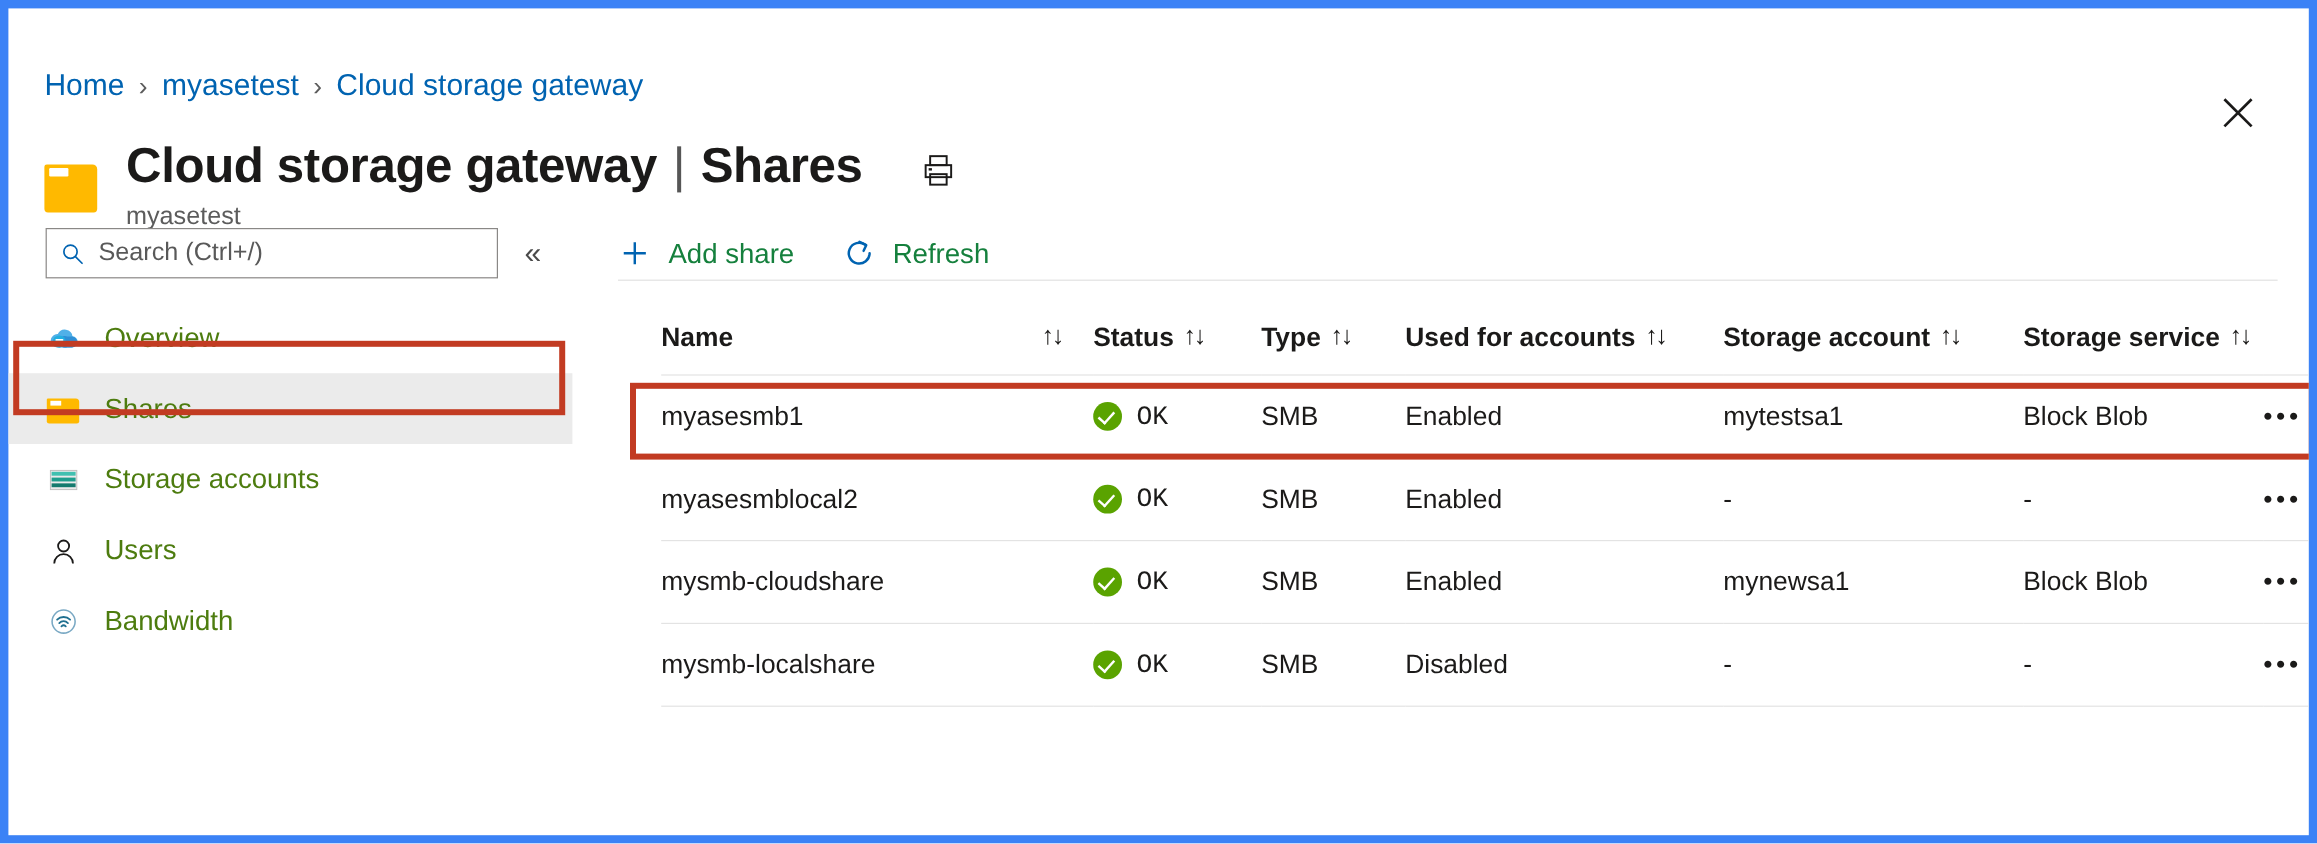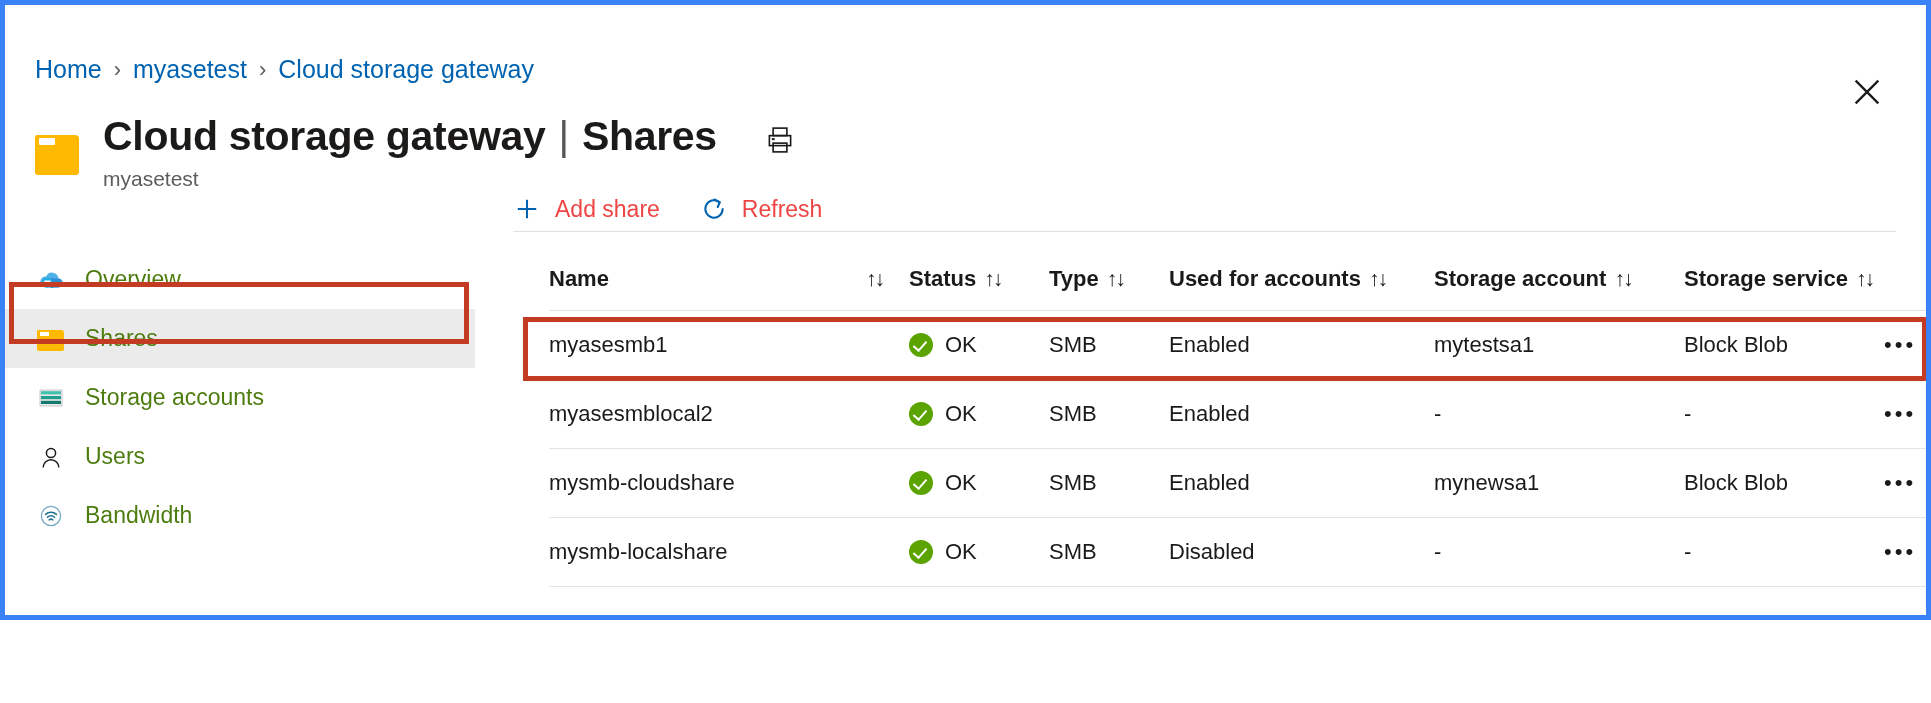--- a/index.html
+++ b/index.html
@@ -8,23 +8,23 @@
     width: 1931px;
     height: 703px;
     background: #ffffff;
     font-family: "Liberation Sans", sans-serif;
     color: #1b1a19;
     overflow: hidden;
   }
   .page {
     position: relative;
     width: 1931px;
-    height: 620px;
+    height: 703px;
     background: #ffffff;
-    border: 5px solid #3b82f6;
+    border: 7px solid #3b82f6;
     overflow: hidden;
   }
 
   
   .breadcrumb {
     position: absolute;
     left: 30px;
     top: 52px;
     display: flex;
     align-items: center;
@@ -219,21 +219,21 @@
     left: 38px; top: 10px;
     display: flex;
     align-items: center;
     height: 48px;
   }
   .tb-btn {
     display: flex;
     align-items: center;
     cursor: pointer;
     margin-right: 40px;
-    color: #ef4444;
+    color: #15803d;
     font-size: 23px;
     white-space: nowrap;
   }
   .tb-ico {
     width: 28px; height: 28px;
     margin-right: 14px;
     flex: none;
     display: flex; align-items: center; justify-content: center;
   }
   .tb-divider {
@@ -280,21 +280,21 @@
   }
   .tbl td {
     font-size: 22px;
     color: #1b1a19;
     padding: 21px 0 21px 0;
     border-top: 1px solid #e3e3e3;
     white-space: nowrap;
     vertical-align: middle;
   }
   .tbl tbody tr:last-child td { border-bottom: 1px solid #e3e3e3; }
-  .status-cell { display: flex; align-items: center; }
+  .status-cell { display: flex; align-items: center; font-family: Liberation Mono, monospace; }
   .ok-dot {
     width: 24px; height: 24px;
     border-radius: 50%;
     background: #5aa300;
     margin-right: 12px;
     flex: none;
     position: relative;
   }
   .ok-dot::after {
     content: "";
@@ -367,20 +367,30 @@
       <div class="title-sub">myasetest</div>
     </div>
   </div>
 
   <svg class="close-btn" viewBox="0 0 24 24">
     <path d="M4 4 L20 20 M20 4 L4 20" stroke="#1b1a19" stroke-width="1.6" fill="none"></path>
   </svg>
 
   <div class="leftnav">
 
+    <div class="search-row">
+      <div class="search-box">
+        <svg class="search-icon" viewBox="0 0 24 24">
+          <circle cx="10" cy="10" r="6.3" fill="none" stroke="#0063b1" stroke-width="1.6"></circle>
+          <path d="M14.7 14.7 L21 21" stroke="#0063b1" stroke-width="1.6" fill="none" stroke-linecap="round"></path>
+        </svg>
+        <input class="search-input" type="text" placeholder="Search (Ctrl+/)" style="">
+      </div>
+      <span class="collapse-btn">«</span>
+    </div>
 
     <div class="nav-list">
 
       <div class="nav-item">
         <span class="nav-ico">
           <svg viewBox="0 0 28 24" width="28" height="24">
             <path d="M8.5 19.5 h12.5 a4.6 4.6 0 0 0 0.4 -9.2 a6.4 6.4 0 0 0 -12.2 -1.9 a4.9 4.9 0 0 0 -0.7 11.1 z" fill="#50b0e8"></path>
             <path d="M17 10.4 a4.9 4.9 0 1 0 0 9.1 h4 a4.6 4.6 0 0 0 0.3 -9.1 z" fill="#2e8fd6"></path>
             <ellipse cx="10.4" cy="14.6" rx="5.4" ry="5.1" fill="#23aee0"></ellipse>
             <rect x="7.2" y="12.5" width="6.6" height="1.5" rx="0.7" fill="#ffffff"></rect>

